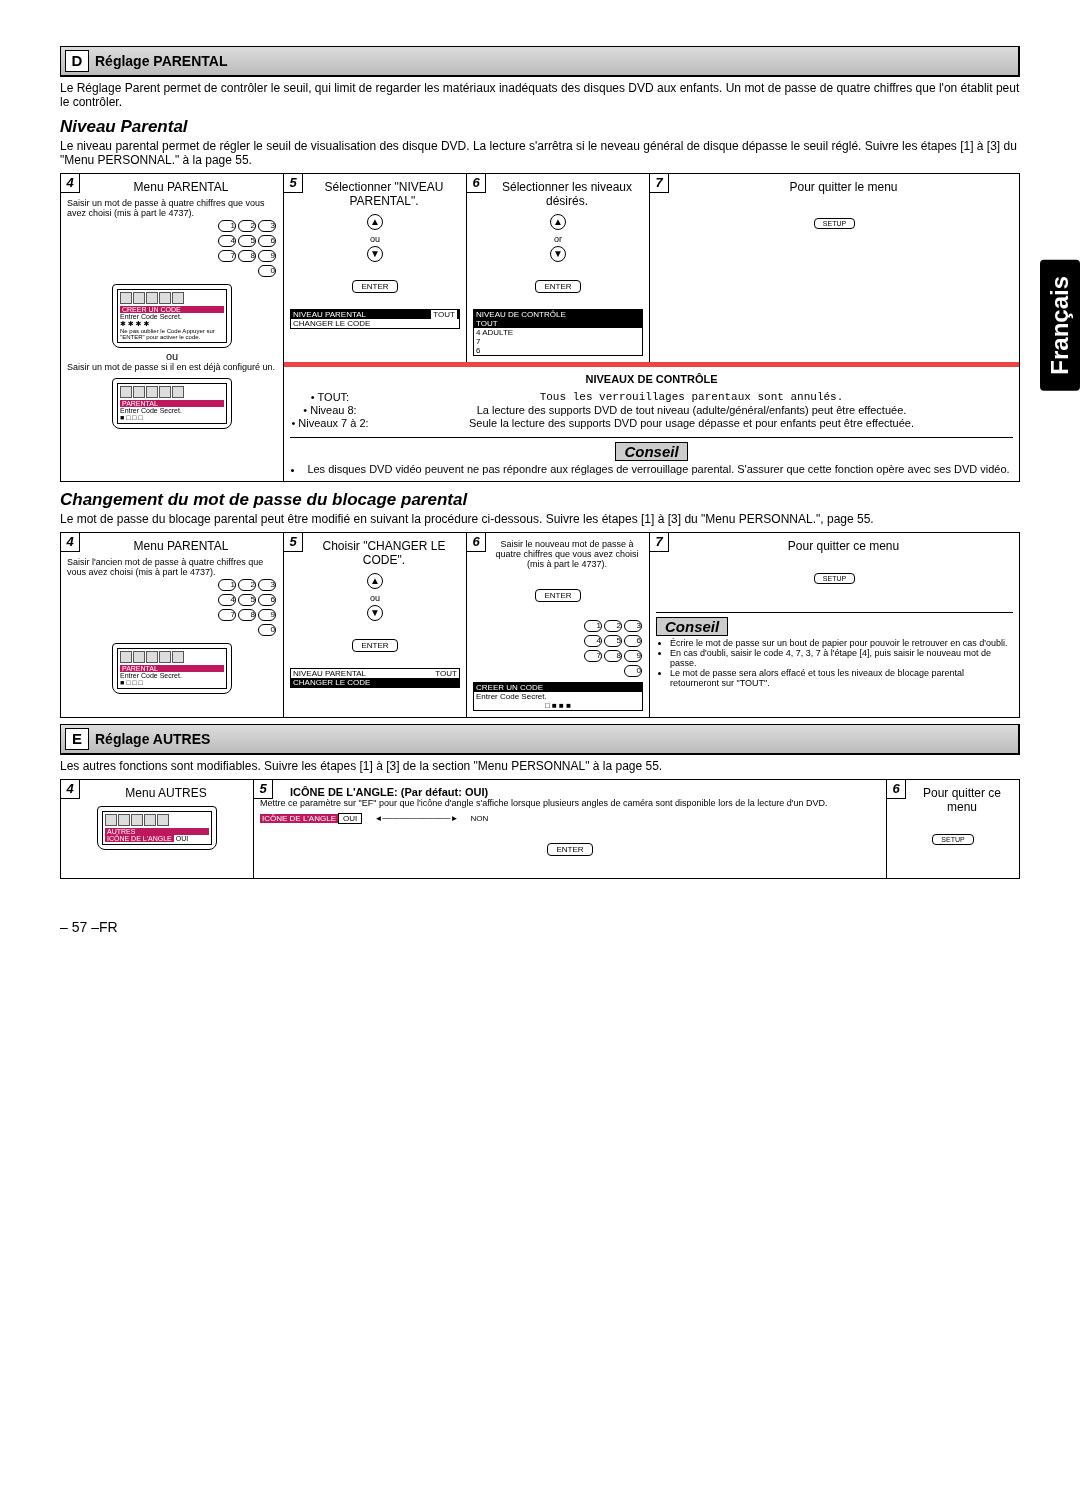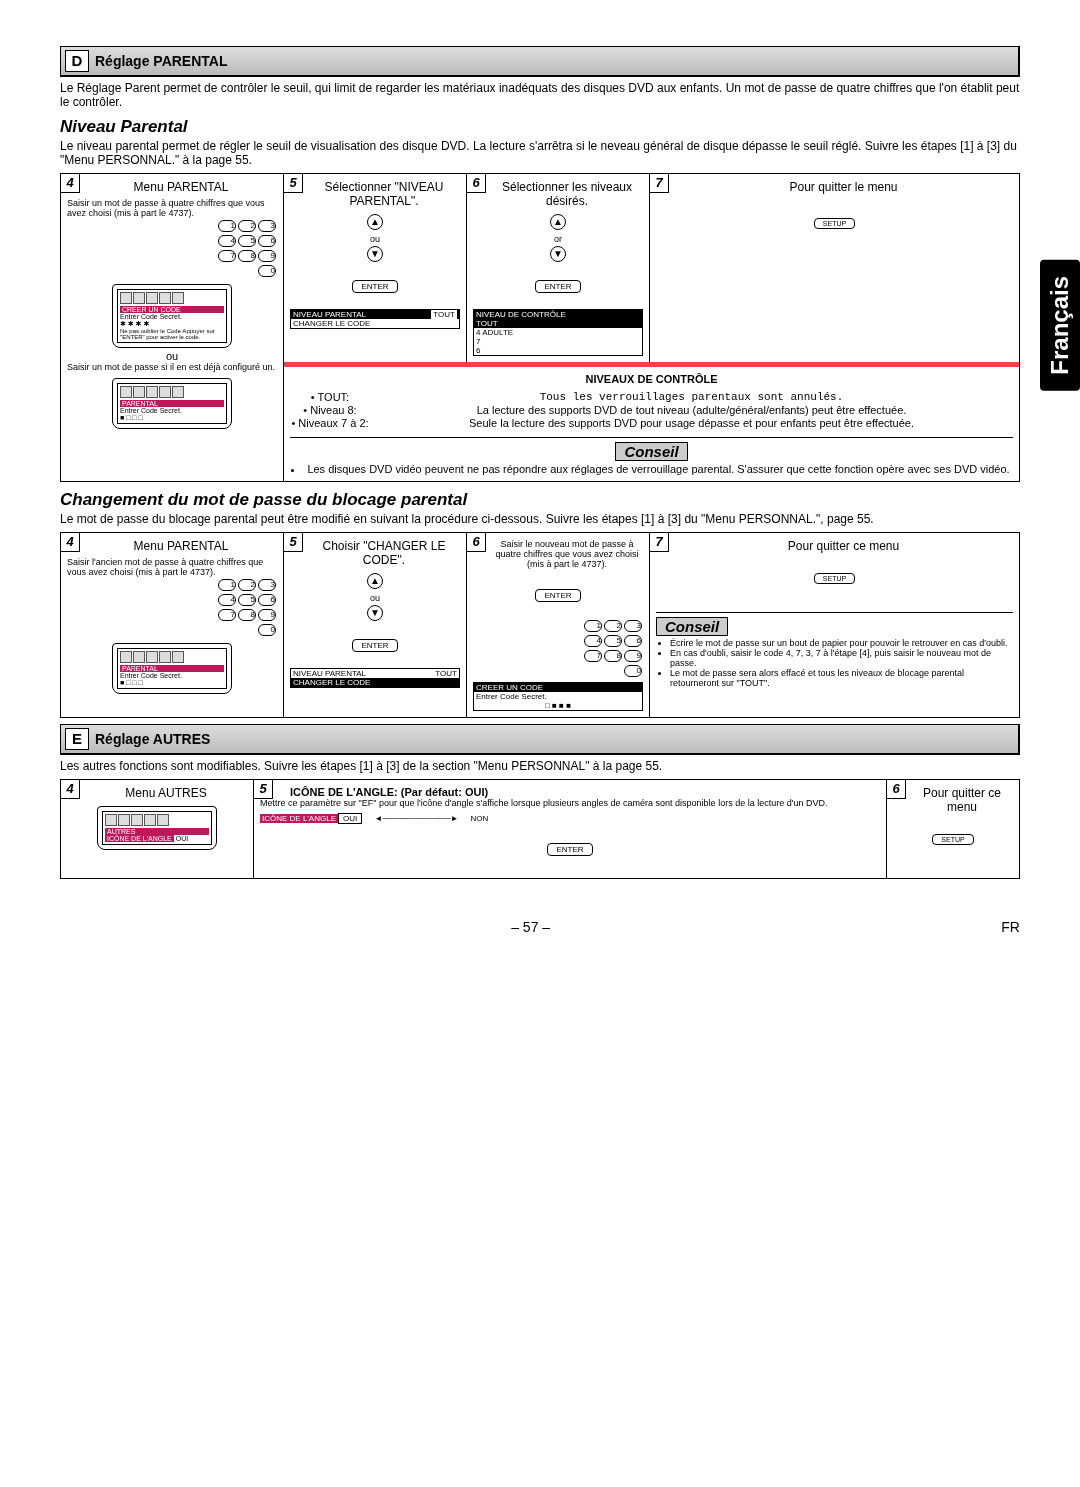--- a/index.html
+++ b/index.html
@@ -25,21 +25,21 @@
   .menu-list div{padding:0 2px;}
   .menu-list .sel{background:#000;color:#fff;}
   .remote-btn{display:inline-block;border:1px solid #000;border-radius:4px;padding:1px 8px;font-size:8px;margin:16px;}
   .arrow-btn{display:inline-block;border:1px solid #000;border-radius:50%;width:14px;height:14px;text-align:center;line-height:14px;font-size:10px;margin:2px;}
   .levels{font-size:11px;margin-top:6px;}
   .levels .row{display:flex;margin-bottom:1px;}
   .levels .lt{width:80px;}
   .conseil-box{border-top:1px solid #000;margin-top:8px;padding-top:4px;font-size:11px;}
   ul.tight{margin:2px 0 0 14px;padding:0;}
   ul.tight li{margin:0;}
-  .footer{display:flex;justify-content:space-between;margin-top:40px;font-size:14px;}
+  .footer{display:flex;margin-top:40px;font-size:14px;}
 </style>
 </head>
 <body>
 
 <div class="lang-tab">Français</div>
 
 <div class="section-header">
   <span class="box">D</span>
   <span>Réglage PARENTAL</span>
 </div>

